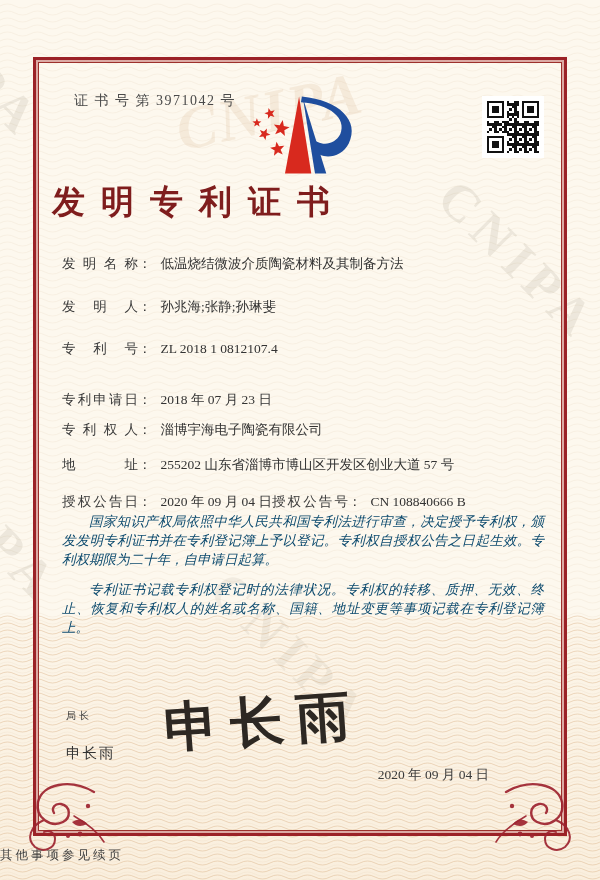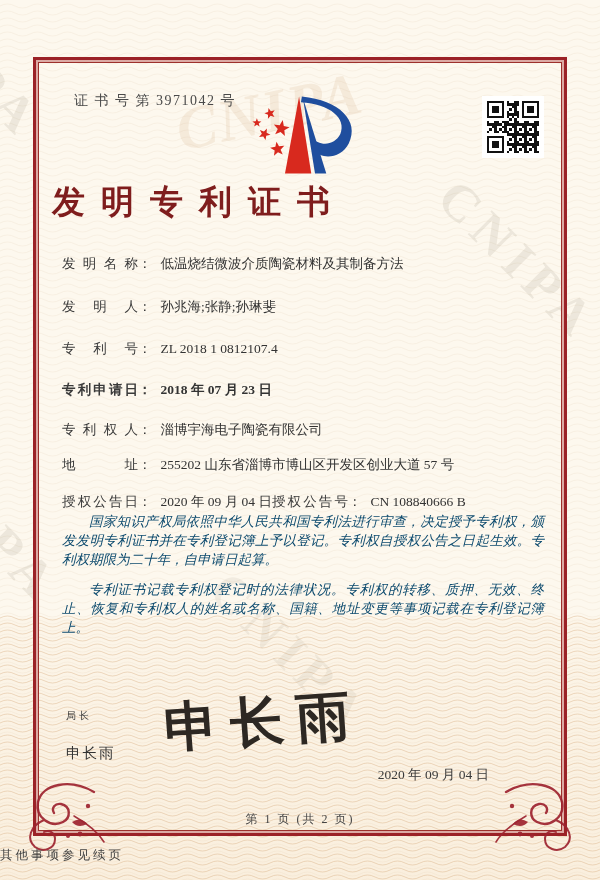--- a/index.html
+++ b/index.html
@@ -21,21 +21,21 @@
          border:3px solid #9b2227;
          box-shadow:inset 0 0 0 2px #dcaaa4, inset 0 0 0 3px #9d302c;}
   .cert-no{position:absolute;left:38px;top:32px;font-size:14px;letter-spacing:1.5px;color:#4a4a4a;}
   .logo{position:absolute;left:50%;top:32px;transform:translateX(-50%);width:150px;height:86px;}
   .qr{position:absolute;right:20px;top:36px;width:62px;height:62px;background:#ffffff;
       padding:5px;box-sizing:border-box;}
   .title{position:absolute;left:0;top:120px;width:100%;text-align:left;font-size:33px;
          font-weight:bold;letter-spacing:16px;text-indent:16px;color:#7f1d1d;}
   .fields{position:absolute;left:26px;right:16px;top:195px;font-size:13.5px;color:#3a3a3a;}
   .frow{position:absolute;left:0;right:0;line-height:18px;white-space:nowrap;}
-  .frow.r1{top:0;} .frow.r2{top:43px;} .frow.r3{top:85px;} .frow.r4{top:126px;font-weight:bold;}
+  .frow.r1{top:0;} .frow.r2{top:43px;} .frow.r3{top:85px;} .frow.r4{top:136px;}
   .frow.r5{top:166px;} .frow.r6{top:201px;} .frow.r7{top:238px;}
   .lb{display:inline-block;width:76px;text-align:justify;text-align-last:justify;vertical-align:top;}
   .cl{margin-right:9px;}
   .vl{color:#333;}
   .pair2{}
   .body{position:absolute;left:26px;right:20px;top:452px;font-size:13.5px;line-height:19px;
         font-style:italic;color:#0c4a6e;text-align:justify;}
   .body p{margin:0;text-indent:2em;}
   .body p + p{margin-top:11px;}
   .sig-title{position:absolute;left:30px;top:649px;font-size:10px;letter-spacing:3px;color:#333;}
@@ -446,21 +446,20 @@
     <div class="body">
       <p>国家知识产权局依照中华人民共和国专利法进行审查，决定授予专利权，颁发发明专利证书并在专利登记簿上予以登记。专利权自授权公告之日起生效。专利权期限为二十年，自申请日起算。</p>
       <p>专利证书记载专利权登记时的法律状况。专利权的转移、质押、无效、终止、恢复和专利权人的姓名或名称、国籍、地址变更等事项记载在专利登记簿上。</p>
     </div>
 
     <div class="sig-title">局长</div>
     <div class="sig-name">申长雨</div>
     <div class="sig-script">申长雨</div>
 
     <div class="date">2020 年 09 月 04 日</div>
-    <div class="pagenum">第 1 页 (共 2 页)</div>
   </div>
 
   <svg class="orn left" viewBox="0 0 92 80">
     <g fill="none" stroke="#9e2430" stroke-width="2.4" stroke-linecap="round" opacity="0.92">
       <path d="M80,16 C56,2 28,8 24,26 C21,42 37,52 49,46 C57,42 57,30 47,28 C41,27 37,32 40,37"></path>
       <path d="M30,44 C16,50 12,63 21,71 C29,77 41,73 41,63 C41,57 35,53 30,56" stroke-width="2"></path>
       <path d="M60,40 C74,48 84,56 90,66" stroke-width="1.6"></path>
     </g>
     <g fill="#9e2430" opacity="0.92">
       <path d="M58,46 q9,-6 15,2 q-9,5 -15,-2"></path>

